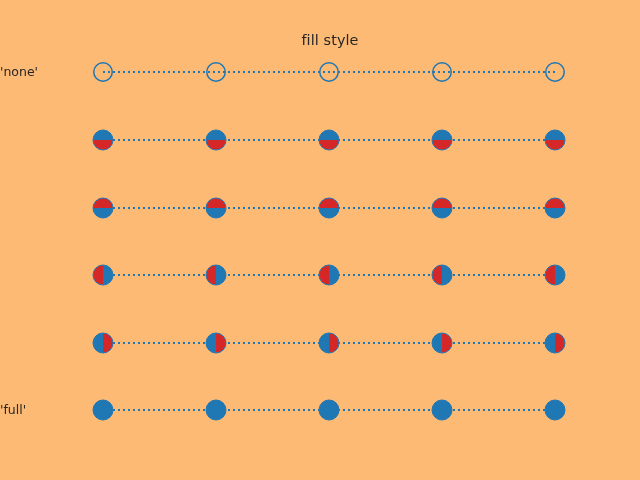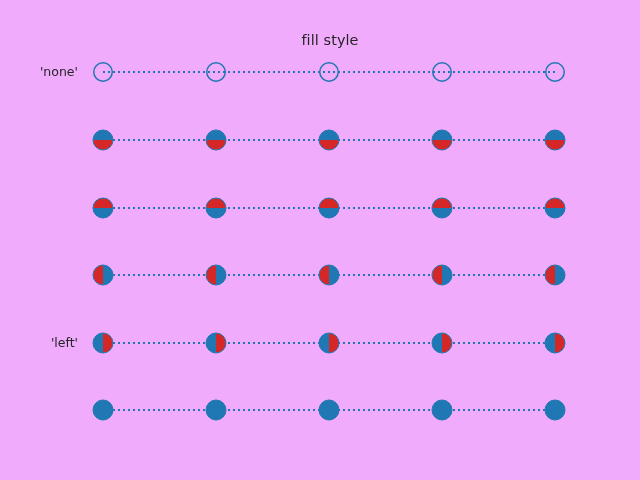--- a/index.html
+++ b/index.html
@@ -10,21 +10,21 @@
   body {
     width: 640px;
     height: 480px;
     font-family: "DejaVu Sans", sans-serif;
     overflow: hidden;
   }
   #figure {
     position: relative;
     width: 640px;
     height: 480px;
-    background: #f0abfc;
+    background: #fdba74;
   }
   #figure-title {
     position: absolute;
     left: 0;
     top: 32px;
     width: 660px;
     text-align: center;
     font-size: 14.4px;
     color: #262626;
     letter-spacing: 0.1px;
@@ -35,21 +35,21 @@
     width: 640px;
     height: 24px;
   }
   .row-label {
     position: absolute;
     left: 0;
     top: 0;
     width: 78px;
     height: 24px;
     line-height: 24px;
-    text-align: right;
+    text-align: left;
     font-size: 12.5px;
     color: #262626;
     white-space: nowrap;
   }
   .row-plot {
     position: absolute;
     left: 0;
     top: 0;
     width: 640px;
     height: 24px;
@@ -182,21 +182,20 @@
             </g>
             <g>
               <path d="M 555 22 A 10 10 0 0 0 555 2 Z" fill="#1f77b4" stroke="none"></path>
               <path d="M 555 2 A 10 10 0 0 0 555 22 Z" fill="#d62728" stroke="none"></path>
               <circle cx="555" cy="12" r="10" fill="none" stroke="#1f77b4" stroke-width="1"></circle>
             </g>
           </svg>
         </div>
       </div>
       <div class="row" style="top: 331px;">
-        <div class="row-label">'left'</div>
         <div class="row-plot">
           <svg viewBox="0 0 640 24">
             <line x1="103" y1="12" x2="555" y2="12" stroke="#1f77b4" stroke-width="2" stroke-dasharray="2 3" stroke-linecap="butt"></line>
             <g>
               <path d="M 103 2 A 10 10 0 0 0 103 22 Z" fill="#1f77b4" stroke="none"></path>
               <path d="M 103 22 A 10 10 0 0 0 103 2 Z" fill="#d62728" stroke="none"></path>
               <circle cx="103" cy="12" r="10" fill="none" stroke="#1f77b4" stroke-width="1"></circle>
             </g>
             <g>
               <path d="M 216 2 A 10 10 0 0 0 216 22 Z" fill="#1f77b4" stroke="none"></path>
@@ -215,20 +214,21 @@
             </g>
             <g>
               <path d="M 555 2 A 10 10 0 0 0 555 22 Z" fill="#1f77b4" stroke="none"></path>
               <path d="M 555 22 A 10 10 0 0 0 555 2 Z" fill="#d62728" stroke="none"></path>
               <circle cx="555" cy="12" r="10" fill="none" stroke="#1f77b4" stroke-width="1"></circle>
             </g>
           </svg>
         </div>
       </div>
       <div class="row" style="top: 398px;">
+        <div class="row-label">'full'</div>
         <div class="row-plot">
           <svg viewBox="0 0 640 24">
             <line x1="103" y1="12" x2="555" y2="12" stroke="#1f77b4" stroke-width="2" stroke-dasharray="2 3" stroke-linecap="butt"></line>
             <g>
               <circle cx="103" cy="12" r="10" fill="#1f77b4" stroke="#1f77b4" stroke-width="1"></circle>
             </g>
             <g>
               <circle cx="216" cy="12" r="10" fill="#1f77b4" stroke="#1f77b4" stroke-width="1"></circle>
             </g>
             <g>

